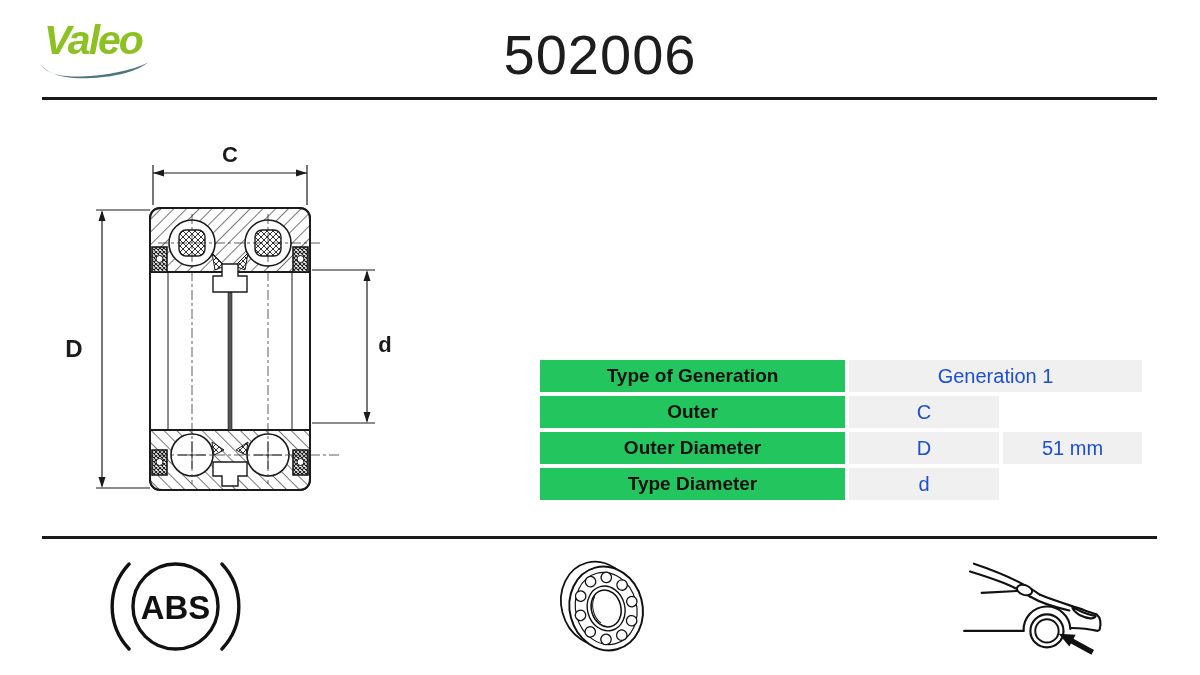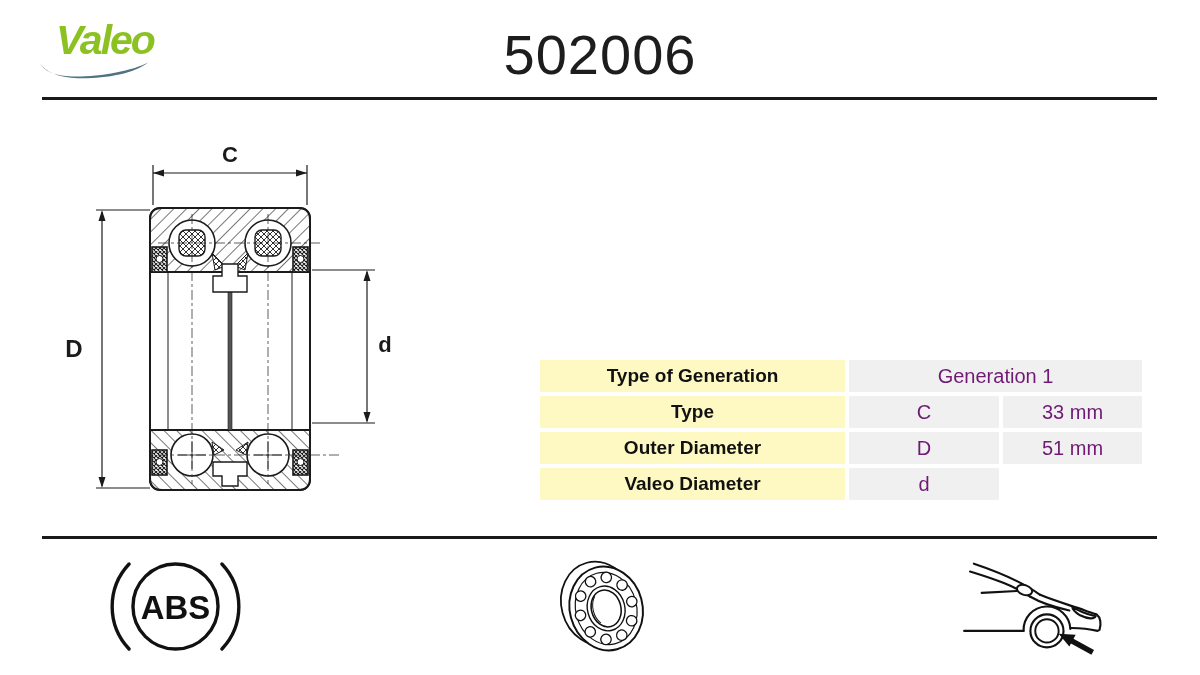--- a/index.html
+++ b/index.html
@@ -3,43 +3,43 @@
 <meta charset="utf-8">
 <style>
   * { margin:0; padding:0; box-sizing:border-box; }
   html,body { width:1200px; height:675px; background:#fff; overflow:hidden;
               font-family:"Liberation Sans", sans-serif; }
   .sheet { position:relative; width:1200px; height:675px; background:#fff; }
 
   
   .brand { position:absolute; left:44px; top:20px; width:120px; }
   .brand-text { font-size:41px; font-weight:bold; font-style:italic;
-                color:#8cc122; letter-spacing:-2px; line-height:1;margin-left:12px; }
+                color:#8cc122; letter-spacing:-2px; line-height:1; }
   .brand-swoosh { display:block; margin-top:1px; margin-left:-6px; }
   .part-number { position:absolute; left:0; top:22px; width:1200px;
                  text-align:center; font-size:56px; font-weight:normal;
                  color:#1d1d1d; letter-spacing:1px; }
   .rule { position:absolute; left:42px; width:1115px; background:#1a1a1a; }
   .rule-top { top:97px; height:3px; }
   .rule-bottom { top:536px; height:3px; }
 
   
   .bearing-drawing { position:absolute; left:40px; top:128px; }
   .dim-text { font-family:"Liberation Sans", sans-serif; font-weight:bold;
               fill:#1b1b1b; }
 
   
   .spec-table { position:absolute; left:540px; top:360px; width:602px;
                 display:flex; flex-direction:column; gap:4px; }
   .spec-row { display:grid; grid-template-columns:305px 293px; gap:4px;
               height:32px; }
   .spec-row.three { grid-template-columns:305px 150px 139px; }
   .cell { display:flex; align-items:center; justify-content:center; }
-  .cell.key { background:#fef9c3; font-weight:bold; font-size:19px; color:#111; }
-  .cell.sym, .cell.val { background:#f0f0f0; font-size:20px; color:#701a75; }
+  .cell.key { background:#22c55e; font-weight:bold; font-size:19px; color:#111; }
+  .cell.sym, .cell.val { background:#f0f0f0; font-size:20px; color:#1d4ed8; }
 
   
   .icon-abs { position:absolute; left:103px; top:548px; }
   .icon-bearing { position:absolute; left:540px; top:549px; }
   .icon-car { position:absolute; left:950px; top:552px; }
 </style>
 </head>
 <body>
 
 <div class="sheet">
@@ -146,31 +146,30 @@
     </g>
     <text class="dim-text" x="385" y="352" font-size="22" text-anchor="middle">d</text>
   </svg>
 
   <div class="spec-table">
     <div class="spec-row">
       <div class="cell key">Type of Generation</div>
       <div class="cell val">Generation 1</div>
     </div>
     <div class="spec-row three">
-      <div class="cell key">Type</div>
+      <div class="cell key">Outer</div>
       <div class="cell sym">C</div>
-      <div class="cell val">33 mm</div>
     </div>
     <div class="spec-row three">
       <div class="cell key">Outer Diameter</div>
       <div class="cell sym">D</div>
       <div class="cell val">51 mm</div>
     </div>
     <div class="spec-row three">
-      <div class="cell key">Valeo Diameter</div>
+      <div class="cell key">Type Diameter</div>
       <div class="cell sym">d</div>
     </div>
   </div>
 
   <div class="rule rule-bottom"></div>
 
   <svg class="icon-abs" width="145" height="117" viewBox="0 0 150 120">
     <circle cx="75" cy="60" r="44" fill="none" stroke="#111" stroke-width="3.5"></circle>
     <path d="M27,16 A64,64 0 0 0 27,104" fill="none" stroke="#111" stroke-width="3.5" stroke-linecap="round"></path>
     <path d="M123,16 A64,64 0 0 1 123,104" fill="none" stroke="#111" stroke-width="3.5" stroke-linecap="round"></path>

